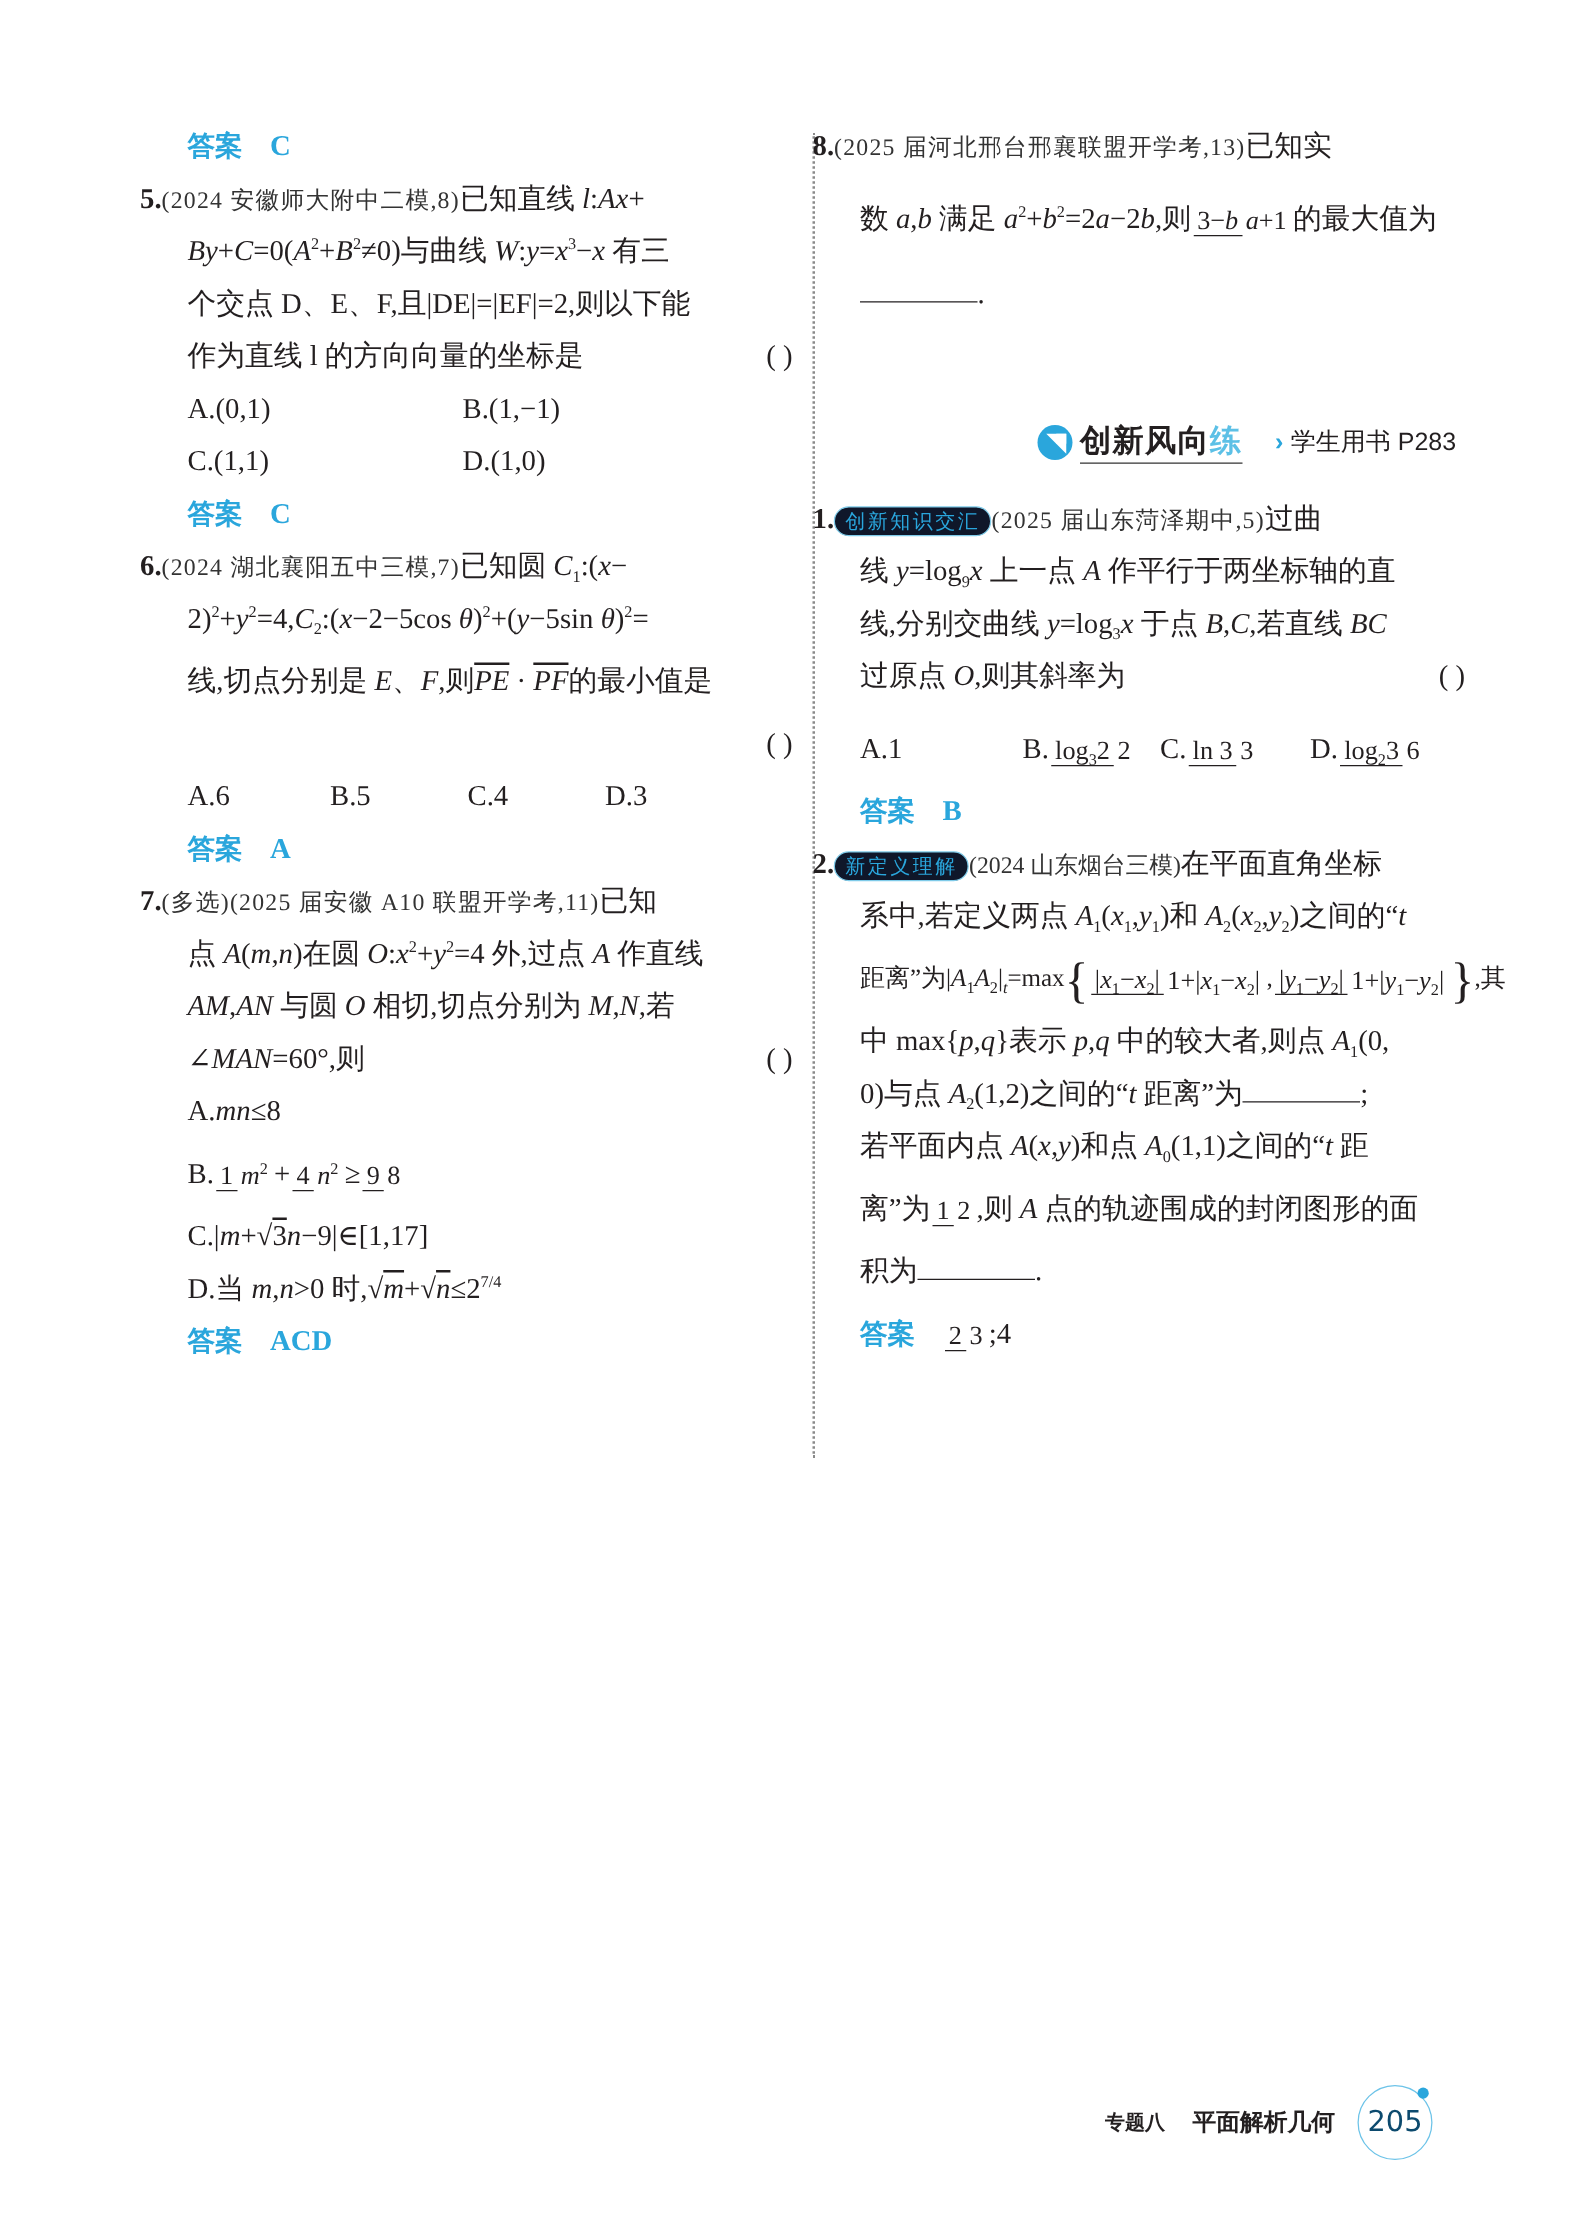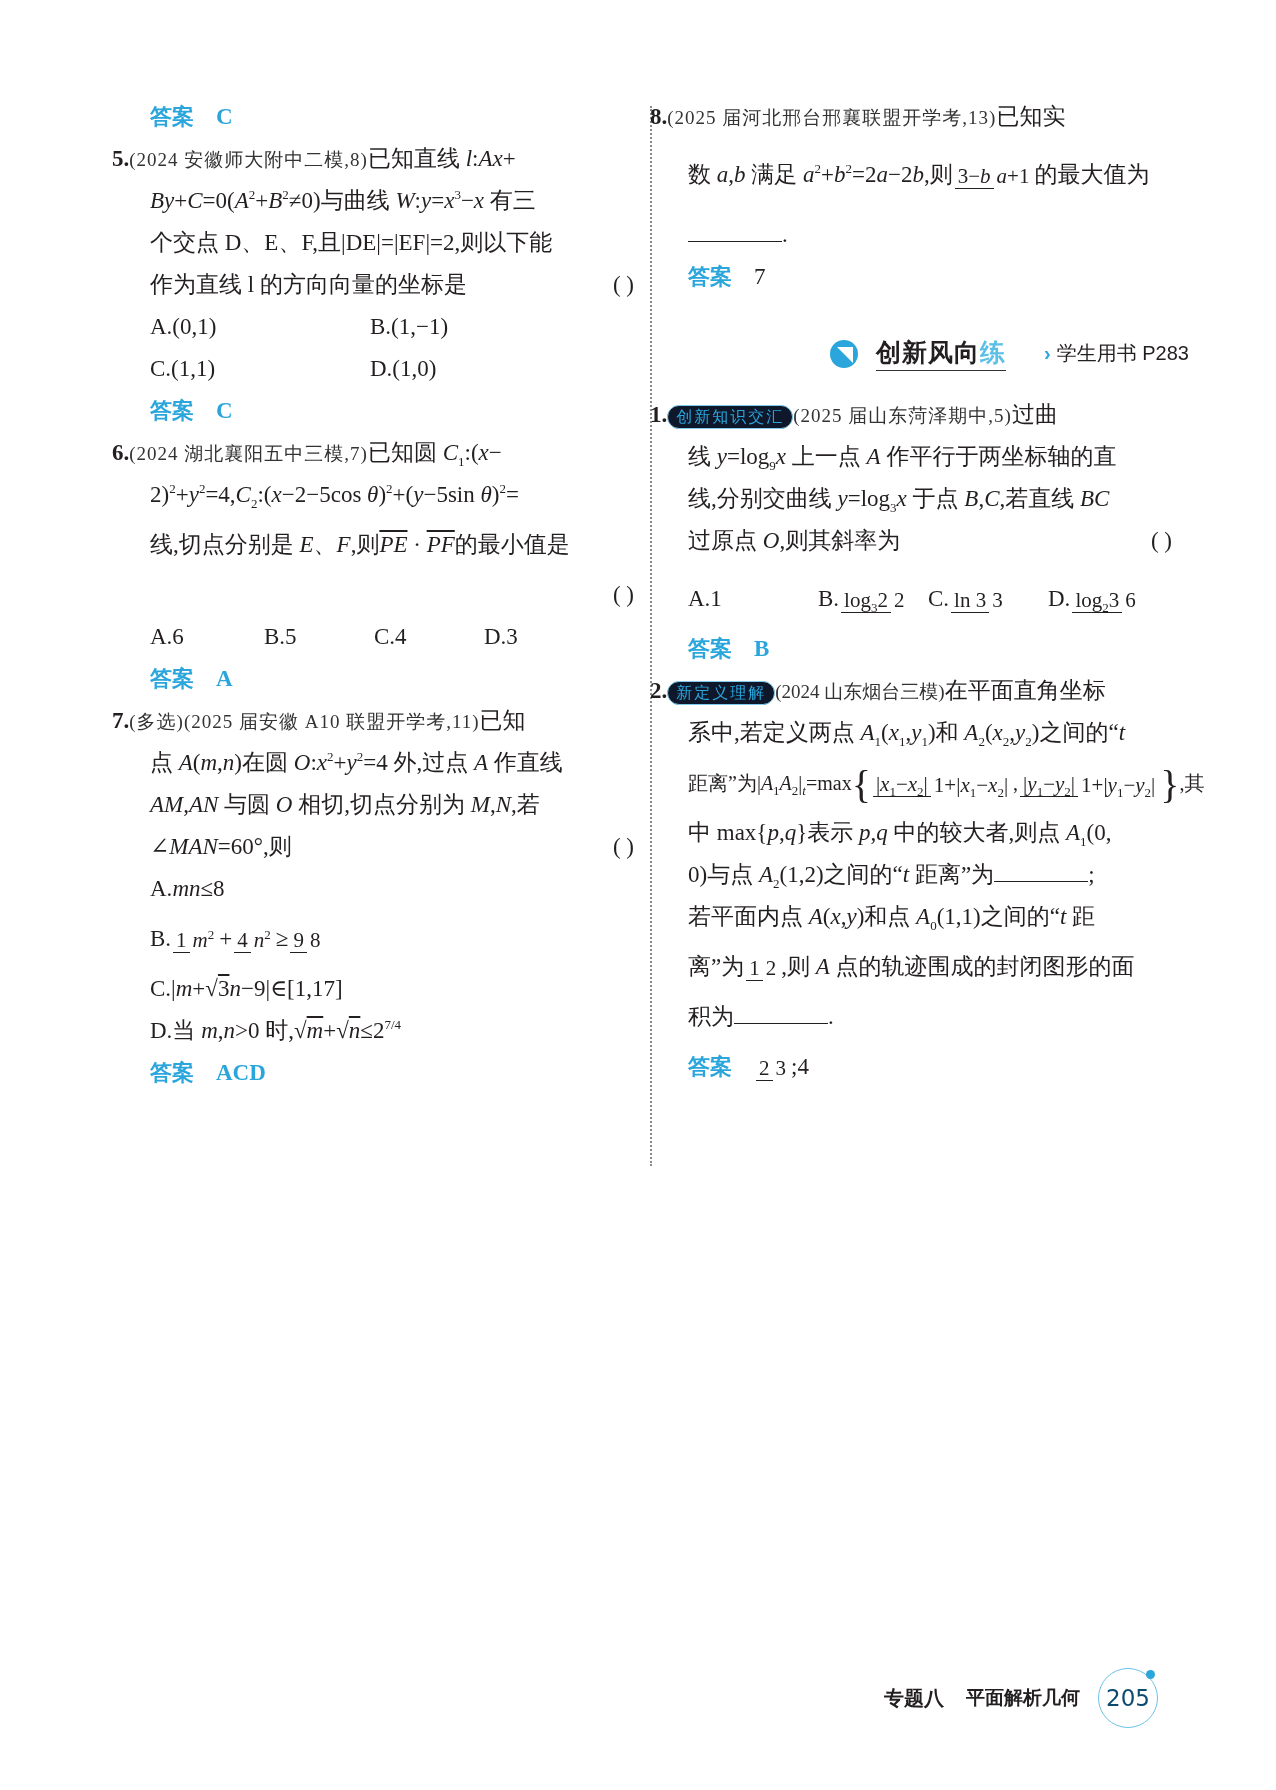--- a/index.html
+++ b/index.html
@@ -34,39 +34,39 @@
   .frac .num { border-bottom: 1.3px solid #231f20; padding: 0 3px; }
   .frac .den { padding: 0 3px; }
   sup, sub { font-size: 13px; line-height: 0; }
   .blank { display: inline-block; border-bottom: 1.5px solid #231f20; width: 94px; height: 22px; vertical-align: baseline; }
   .tag {
     display: inline-block; border: 1.5px solid #7fcbe9; border-radius: 14px;
     color: #2aa6dc; font-size: 16px; line-height: 22px; padding: 0 8px; letter-spacing: 2px;
     font-family: "DejaVu Sans", sans-serif; vertical-align: middle; background: #0f172a;
   }
   .section-header {
-    position: absolute; left: 830px; top: 336px; display: flex; align-items: center; gap: 12px;
+    position: absolute; left: 830px; top: 336px; display: flex; align-items: center;
   }
   .sh-icon {
     width: 28px; height: 28px; border-radius: 50%; background: #2aa6dc; position: relative;
   }
   .sh-icon::after {
     content: ""; position: absolute; left: 7px; top: 7px; width: 0; height: 0;
     border-left: 8px solid transparent; border-right: 8px solid #ffffff; border-bottom: 8px solid transparent;
     border-top: 8px solid #ffffff; transform: rotate(0deg);
   }
   .sh-title {
     font-family: "DejaVu Sans", sans-serif; font-weight: bold; font-size: 25px; margin-left: 6px;
     border-bottom: 1.5px solid #333; padding-bottom: 1px; letter-spacing: 1px;
   }
   .sh-title .hl { color: #5cc0e6; }
   .sh-ref { margin-left: 26px; font-family: Liberation Sans, sans-serif; font-size: 20px; color: #231f20; }
   .sh-ref .chev { color: #2aa6dc; font-weight: bold; margin-right: 6px; }
   .footer { position: absolute; left: 884px; top: 1668px; display: flex; align-items: center; }
-  .footer-chapter { font-family: "DejaVu Sans", sans-serif; font-weight: bold; font-size: 20px; }
+  .footer-chapter { font-family: "DejaVu Sans", sans-serif; font-weight: bold; font-size: 16px; }
   .footer-topic { font-family: "DejaVu Sans", sans-serif; font-weight: bold; font-size: 19px; margin-left: 22px; }
   .page-circle {
     margin-left: 18px; width: 58px; height: 58px; border-radius: 50%; border: 1.5px solid #6cc3e8;
     position: relative; display: flex; align-items: center; justify-content: center;
     color: #0c4a6e; font-family: "DejaVu Sans", sans-serif; font-size: 23px;
   }
   .page-circle .dot { position: absolute; right: 2px; top: 1px; width: 9px; height: 9px; border-radius: 50%; background: #2aa6dc; }
   .bigbrace { font-size: 40px; vertical-align: middle; font-weight: 200; }
 </style>
 </head>
@@ -150,23 +150,20 @@
 
   <div>
     <div class="line" style="margin-left:-16px;">
       <span class="qnum">8.</span><span class="src">(2025 届河北邢台邢襄联盟开学考,13)</span><span>已知实</span>
     </div>
     <div class="line tall indent" style="margin-top:8px">数 <i>a</i>,<i>b</i> 满足 <i>a</i><sup>2</sup>+<i>b</i><sup>2</sup>=2<i>a</i>−2<i>b</i>,则<span class="frac">
           <span class="num">3−<i>b</i></span>
           <span class="den"><i>a</i>+1</span>
         </span>的最大值为</div>
     <div class="line indent" style="margin-top:10px"><span class="blank"></span>.</div>
-    <div class="line">
-      <span class="ans">答案</span><span class="ans-val plain">7</span>
-    </div>
   </div>
 </div>
 
 <div class="section-header">
   <span class="sh-icon"></span>
   <span class="sh-title"><span>创新风向</span><span class="hl">练</span></span>
   <span class="sh-ref"><span class="chev">›</span><span>学生用书 P283</span></span>
 </div>
 
 <div class="col col-right" style="top:394px">

